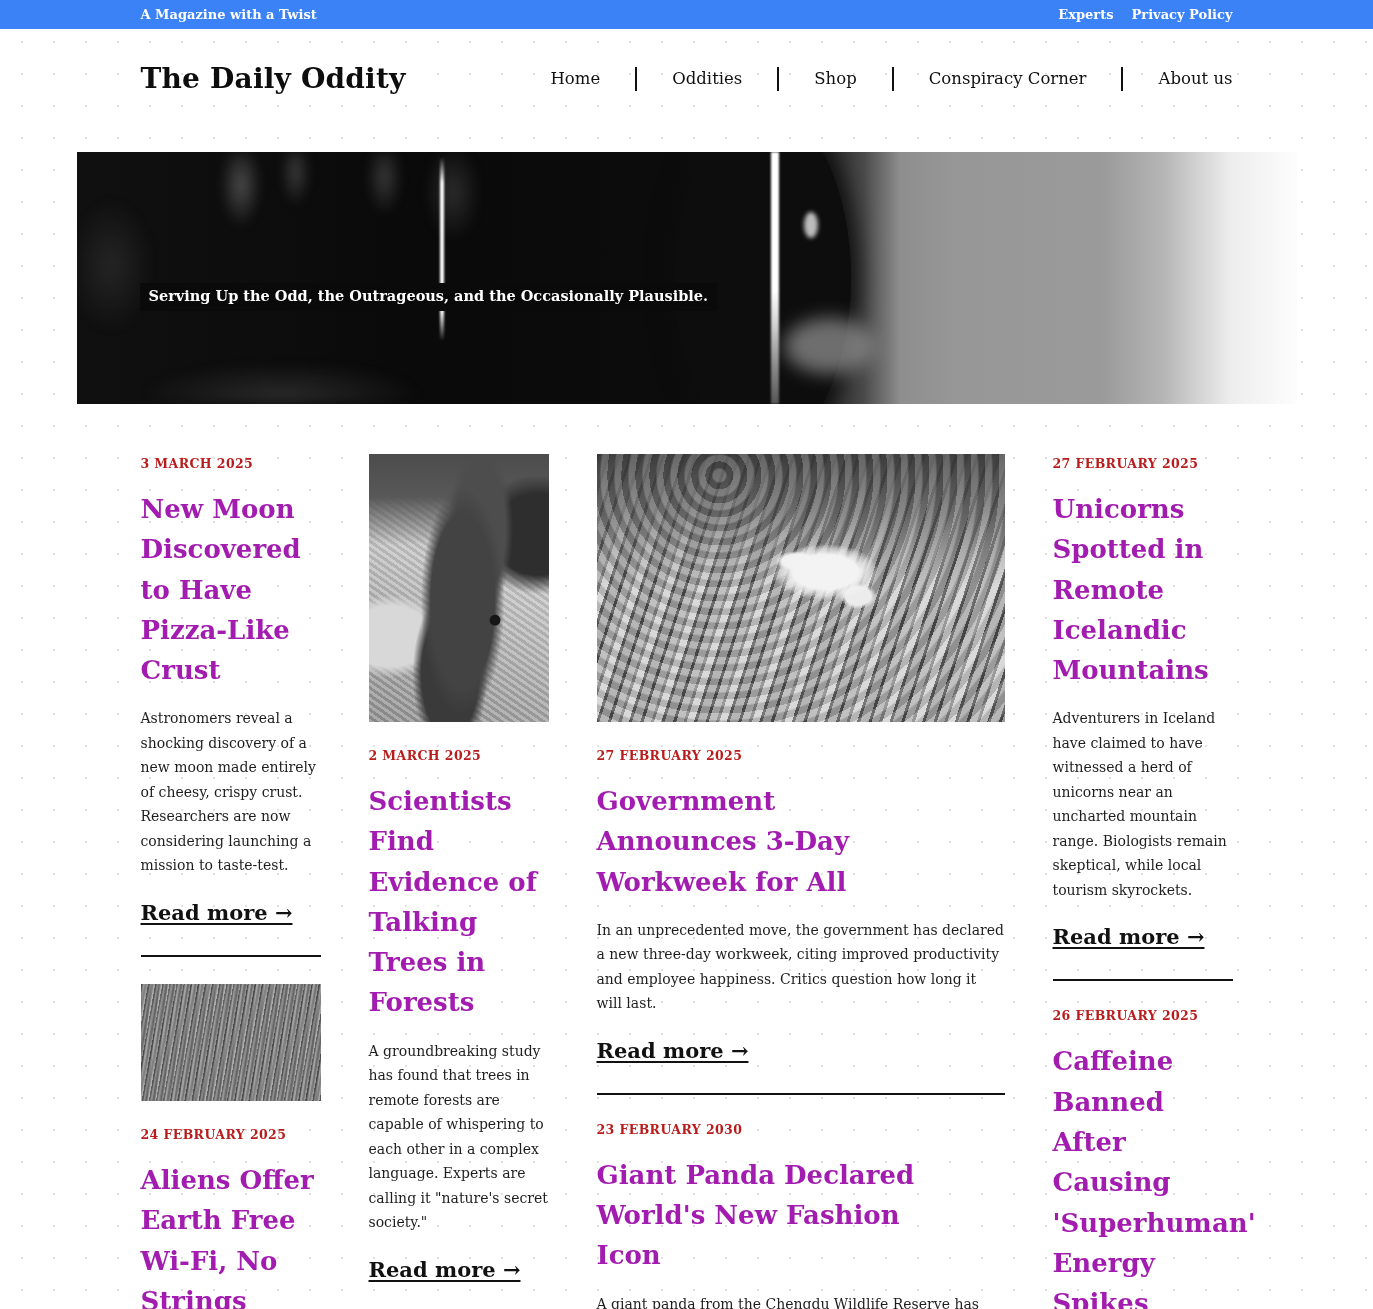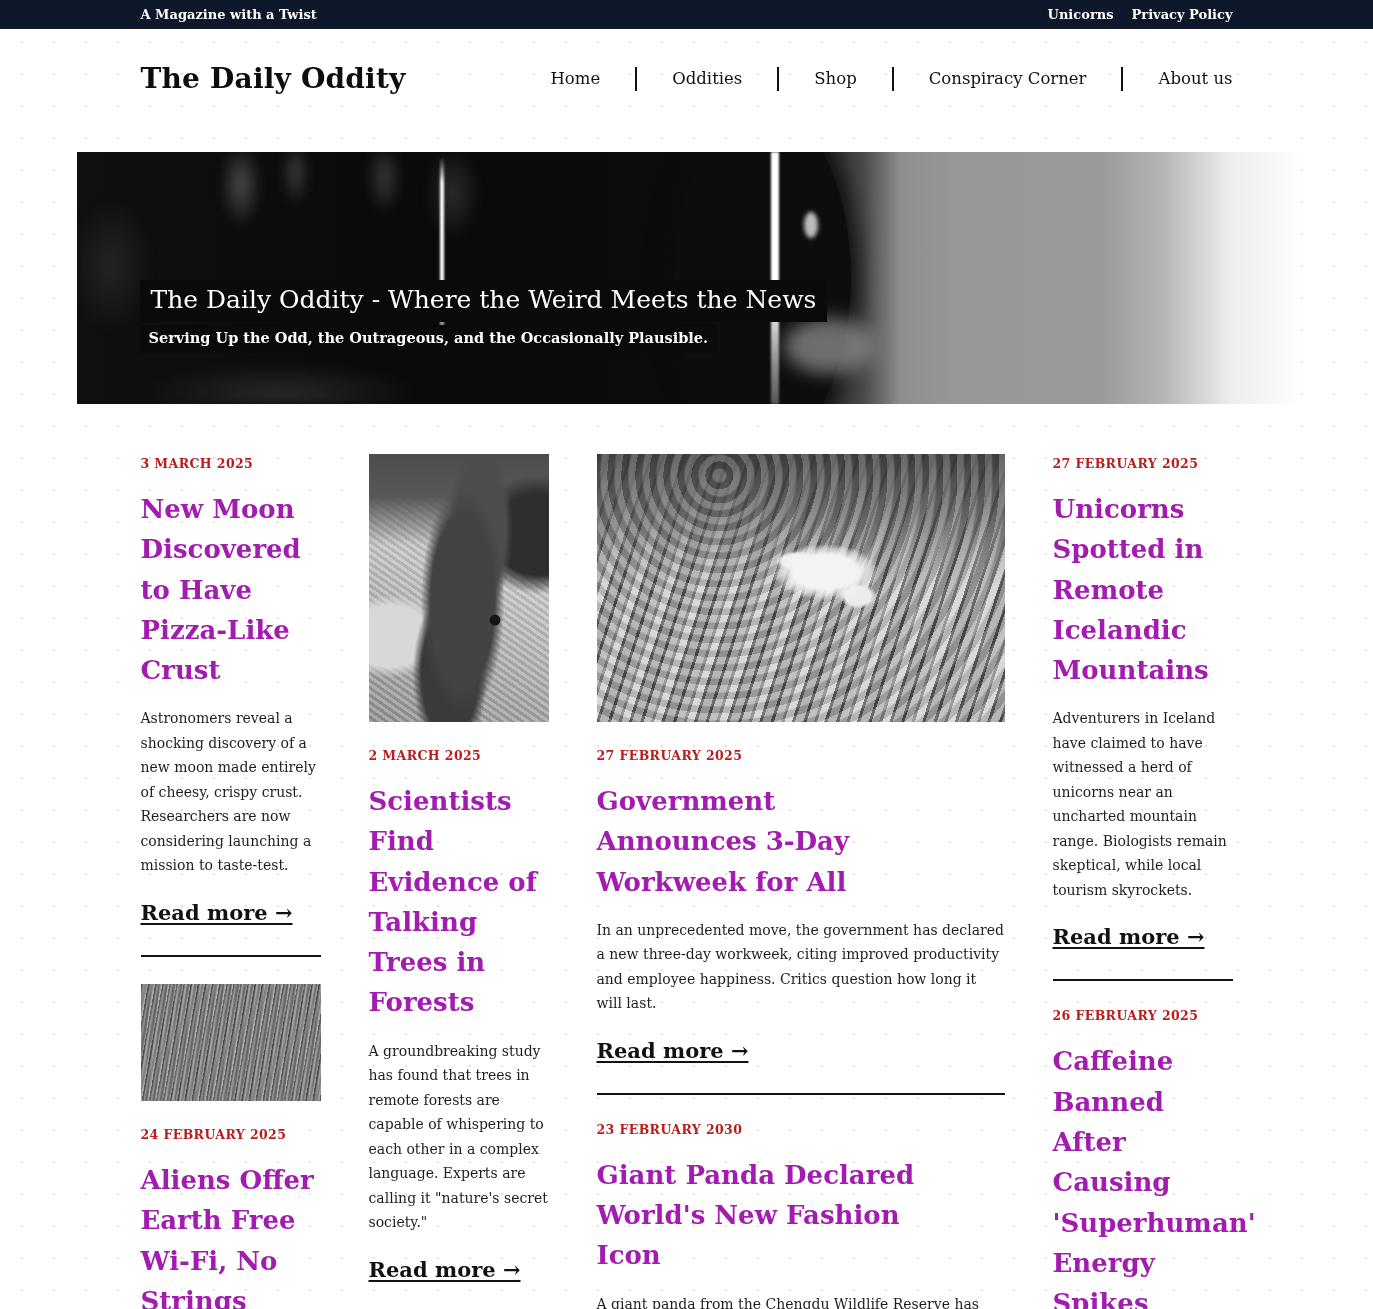--- a/index.html
+++ b/index.html
@@ -9,21 +9,21 @@
     font-family: "DejaVu Serif", "Liberation Serif", serif;
     color: #1e1e1e;
     background-color: #ffffff;
     background-image: radial-gradient(#e1e1e1 1.3px, transparent 1.4px);
     background-size: 32px 32px;
     background-position: 6px 26px;
   }
   .container { width: 1092px; margin: 0 auto; }
 
   
-  .topbar { background: #0f172a; height: 29px; }
+  .topbar { background: #3b82f6; height: 29px; }
   .topbar .container { display: flex; justify-content: space-between; align-items: center; height: 29px; }
   .topbar-tagline { color: #fff; font-size: 13px; font-weight: 700; }
   .topbar-links { display: flex; gap: 18px; }
   .topbar-links a { color: #fff; font-size: 13px; font-weight: 700; text-decoration: none; cursor: pointer; }
 
   
   .header { padding: 33px 0 0; text-align: right; }
   .header .container { display: flex; justify-content: space-between; align-items: center; }
   .site-title { font-size: 28px; font-weight: 700; color: #0d0d0d; letter-spacing: .2px; cursor: pointer; }
   .nav { display: flex; align-items: center; gap: 23px; }
@@ -109,21 +109,21 @@
     text-decoration: underline; text-decoration-thickness: 1.5px; text-underline-offset: 3px; cursor: pointer; }
   .divider { border: 0; border-top: 2px solid #111; margin: 30px 0 27px; }
 </style>
 </head>
 <body>
 
 <div class="topbar">
   <div class="container">
     <span class="topbar-tagline">A Magazine with a Twist</span>
     <span class="topbar-links">
-      <a>Unicorns</a>
+      <a>Experts</a>
       <a>Privacy Policy</a>
     </span>
   </div>
 </div>
 
 <div class="header">
   <div class="container">
     <div class="site-title">The Daily Oddity</div>
     <nav class="nav" id="main-nav">
         <a>Home</a>
@@ -140,21 +140,20 @@
 </div>
 
 <div class="hero">
   <div class="hero-figures"></div>
   <div class="hero-eye"></div>
   <div class="hero-strip-thin"></div>
   <div class="hero-strip-big"></div>
   <div class="hero-glint"></div>
   <div class="hero-lid"></div>
   <div class="hero-caption">
-    <div class="hero-title-wrap"><h1 class="hero-title">The Daily Oddity - Where the Weird Meets the News</h1></div>
     <div class="hero-subtitle-wrap"><p class="hero-subtitle">Serving Up the Odd, the Outrageous, and the Occasionally Plausible.</p></div>
   </div>
 </div>
 
 <main class="container">
   <div class="grid" id="article-grid">
       <div class="col">
         <article class="article"><div class="date">3 MARCH 2025</div><h2 class="title">New Moon Discovered to Have Pizza-Like Crust</h2><p class="excerpt">Astronomers reveal a shocking discovery of a new moon made entirely of cheesy, crispy crust. Researchers are now considering launching a mission to taste-test.</p><a class="read-more">Read more →</a></article>
         <hr class="divider">
         <div class="thumb img-fur"></div>

